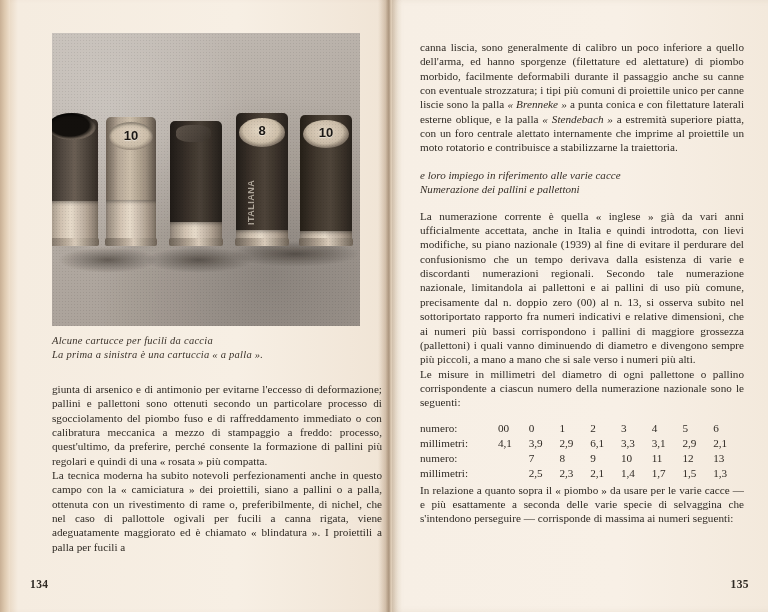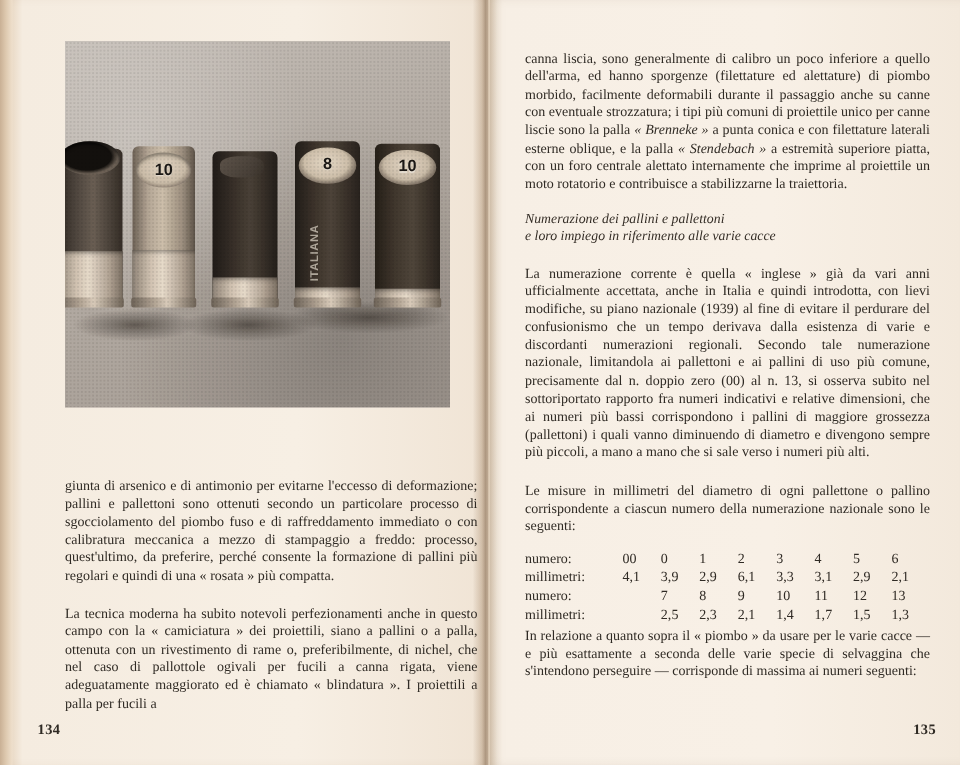--- a/index.html
+++ b/index.html
@@ -113,21 +113,21 @@
   }
   .col{
     position:absolute;
     color:#2f2a24;
     font-size:11.2px;line-height:14.35px;
     text-align:justify;
     letter-spacing:.02px;
     -webkit-hyphens:none;hyphens:none;
   }
   .col p{margin:0;}
-  .col p + p{margin-top:16px;}
+  .col p + p{margin-top:0;}
   .col-left{left:52px;top:382px;width:330px;}
   .col-right{left:420px;top:40px;width:324px;}
 
   .subhead{
     font-style:italic;font-size:11px;line-height:14px;
     margin:13px 0 13px 0 !important;color:#332c25;
   }
 
   .tbl{
     margin:11px 0 2px 0;
@@ -201,35 +201,39 @@
       <div class="body" style="background:linear-gradient(90deg,#272119 0%,#423930 32%,#50463b 58%,#2b251f 100%);"></div>
       <div class="cap" style="background:radial-gradient(ellipse at 48% 42%, #e0d4c2 0%, #c8baa6 52%, #7b6f62 72%, #a99b88 100%);"></div>
       <div class="num" style="font-size:13px;top:8%;">10</div>
       <div class="brass" style="height:9%;"></div>
         <div class="rim"></div>
     </div>
 
     <div class="speck"></div>
   </div>
 
+  <div class="caption">
+    <div>Alcune cartucce per fucili da caccia</div>
+    <div>La prima a sinistra è una cartuccia « a palla ».</div>
+  </div>
 
   <div class="col col-left">
     <p>giunta di arsenico e di antimonio per evitarne l'eccesso di deformazione; pallini e pallettoni sono ottenuti secondo un particolare processo di sgocciolamento del piombo fuso e di raffreddamento immediato o con calibratura meccanica a mezzo di stampaggio a freddo: processo, quest'ultimo, da preferire, perché consente la formazione di pallini più regolari e quindi di una « rosata » più compatta.</p>
     <p>La tecnica moderna ha subito notevoli perfezionamenti anche in questo campo con la « camiciatura » dei proiettili, siano a pallini o a palla, ottenuta con un rivestimento di rame o, preferibilmente, di nichel, che nel caso di pallottole ogivali per fucili a canna rigata, viene adeguatamente maggiorato ed è chiamato « blindatura ». I proiettili a palla per fucili a</p>
   </div>
 
   <div class="folio folio-left">134</div>
 
   <div class="col col-right">
 
     <p><span>canna liscia, sono generalmente di calibro un poco inferiore a quello dell'arma, ed hanno sporgenze (filettature ed alettature) di piombo morbido, facilmente deformabili durante il passaggio anche su canne con eventuale strozzatura; i tipi più comuni di proiettile unico per canne liscie sono la palla </span><span class="ital">« Brenneke »</span><span> a punta conica e con filettature laterali esterne oblique, e la palla </span><span class="ital">« Stendebach »</span><span> a estremità superiore piatta, con un foro centrale alettato internamente che imprime al proiettile un moto rotatorio e contribuisce a stabilizzarne la traiettoria.</span></p>
 
     <p class="subhead">
+      <span style="display:block">e loro impiego in riferimento alle varie cacce</span>
       <span style="display:block">Numerazione dei pallini e pallettoni</span>
-      <span style="display:block">e loro impiego in riferimento alle varie cacce</span>
     </p>
 
     <p>La numerazione corrente è quella « inglese » già da vari anni ufficialmente accettata, anche in Italia e quindi introdotta, con lievi modifiche, su piano nazionale (1939) al fine di evitare il perdurare del confusionismo che un tempo derivava dalla esistenza di varie e discordanti numerazioni regionali. Secondo tale numerazione nazionale, limitandola ai pallettoni e ai pallini di uso più comune, precisamente dal n. doppio zero (00) al n. 13, si osserva subito nel sottoriportato rapporto fra numeri indicativi e relative dimensioni, che ai numeri più bassi corrispondono i pallini di maggiore grossezza (pallettoni) i quali vanno diminuendo di diametro e divengono sempre più piccoli, a mano a mano che si sale verso i numeri più alti.</p>
     <p>Le misure in millimetri del diametro di ogni pallettone o pallino corrispondente a ciascun numero della numerazione nazionale sono le seguenti:</p>
 
     <div class="tbl">
       <table>
         <tbody>
           <tr>
             <td class="lbl">numero:</td>

